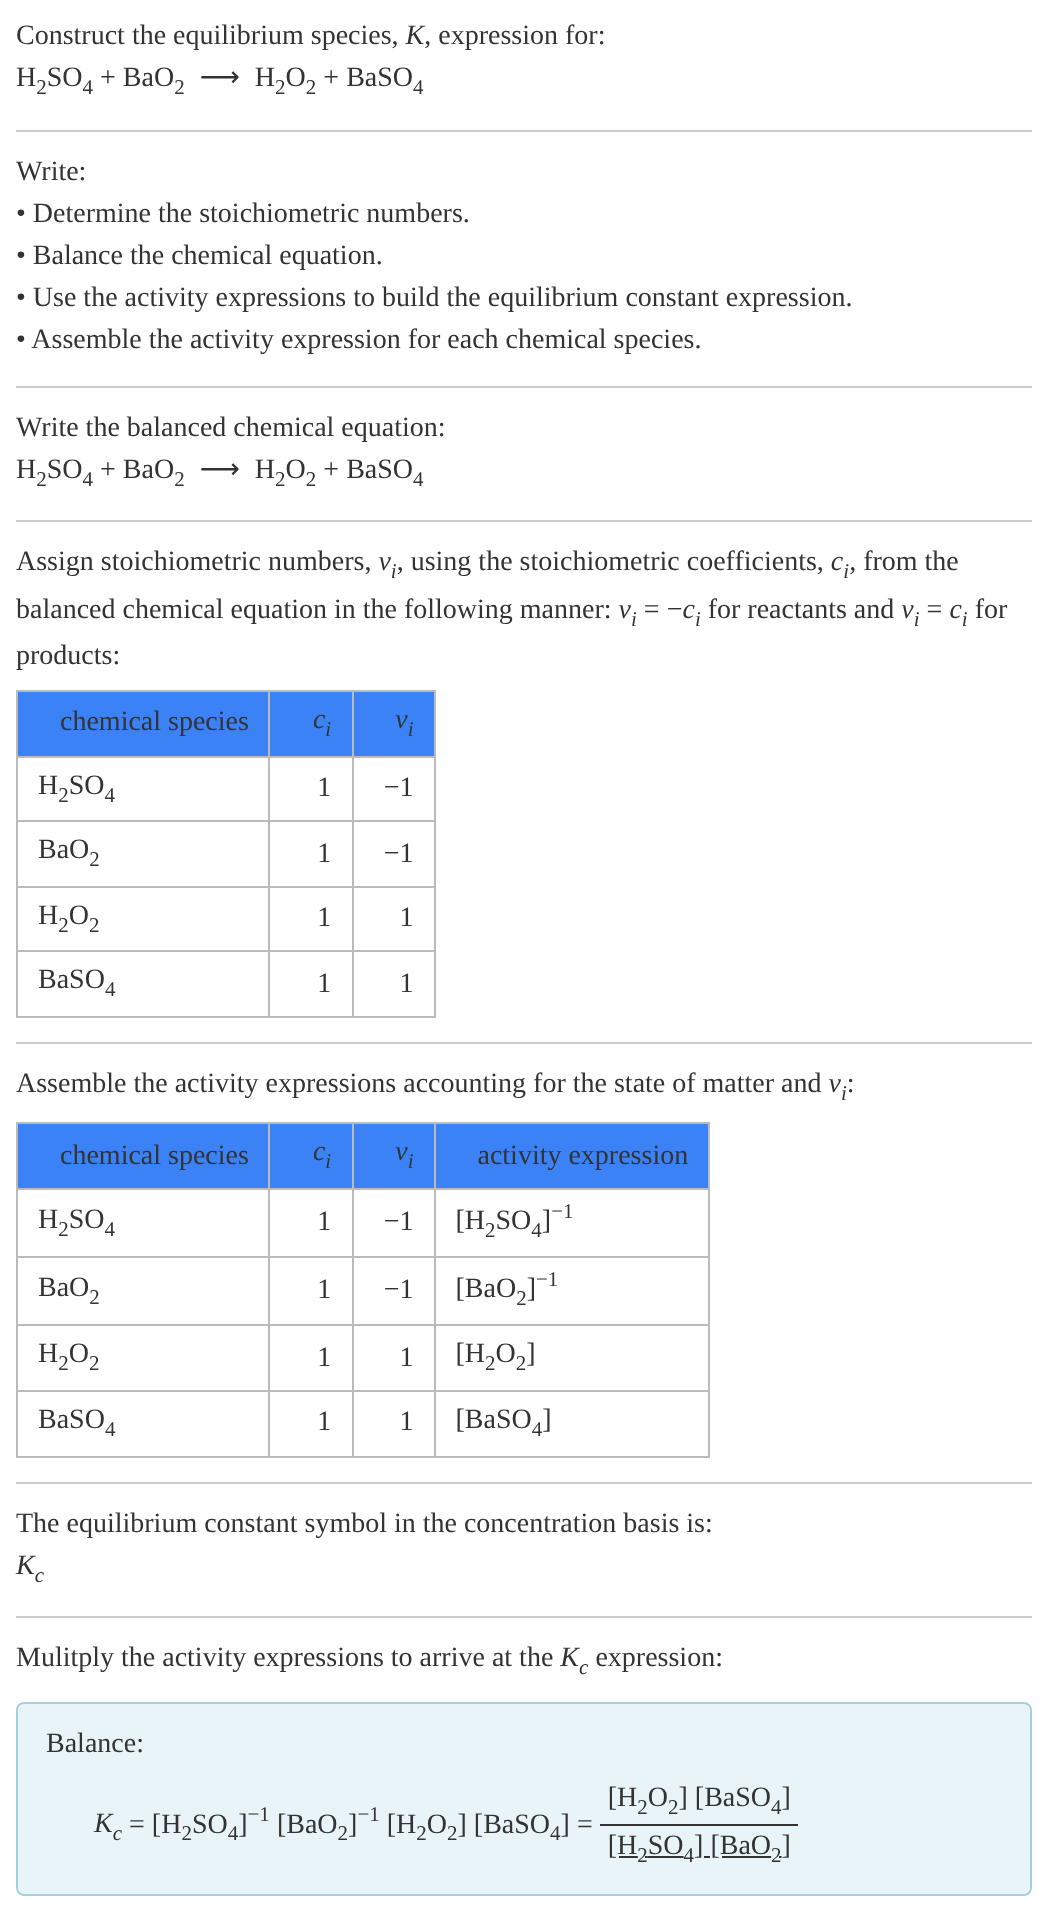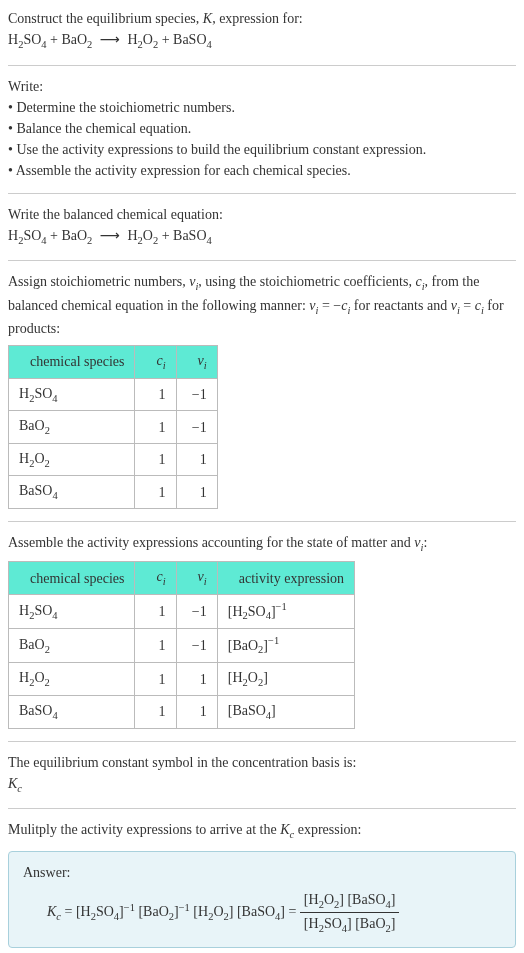--- a/index.html
+++ b/index.html
@@ -47,21 +47,21 @@
       border-collapse: collapse;
       margin: 6px 0;
     }
     th, td {
       border: 1px solid #bbb;
       padding: 4px 10px;
       text-align: left;
       font-weight: normal;
     }
     th {
-      background: #5eead4;
+      background: #3b82f6;
       padding-left: 21px;
     }
     td.num {
       text-align: right;
     }
     .answer-box {
       background: #e8f4f8;
       border: 1px solid #a8d0dc;
       border-radius: 4px;
       padding: 10px 14px;
@@ -75,20 +75,21 @@
       vertical-align: middle;
     }
     .frac .num {
       display: block;
       border-bottom: 1px solid #333;
       padding: 0 4px;
     }
     .frac .den {
       display: block;
       padding: 0 4px;
+      text-decoration: underline;
     }
     .italic {
       font-style: italic;
     }
     .kc-line {
       padding-left: 24px;
     }
     .arrow {
       display: inline-block;
       margin: 0 4px;
@@ -213,21 +214,21 @@
   <div class="eq italic">K<sub>c</sub></div>
 </div>
 
 <hr>
 
 <div class="section">
   <div>
     <span>Mulitply the activity expressions to arrive at the </span><span class="italic">K<sub>c</sub></span><span> expression:</span>
   </div>
   <div class="answer-box">
-    <div class="answer-label">Answer:</div>
+    <div class="answer-label">Balance:</div>
     <div class="eq kc-line">
       <span class="italic">K<sub>c</sub></span> = [H<sub>2</sub>SO<sub>4</sub>]<sup>−1</sup> [BaO<sub>2</sub>]<sup>−1</sup> [H<sub>2</sub>O<sub>2</sub>] [BaSO<sub>4</sub>] = 
       <span class="frac">
         <span class="num">[H<sub>2</sub>O<sub>2</sub>] [BaSO<sub>4</sub>]</span>
         <span class="den">[H<sub>2</sub>SO<sub>4</sub>] [BaO<sub>2</sub>]</span>
       </span>
     </div>
   </div>
 </div>
 

